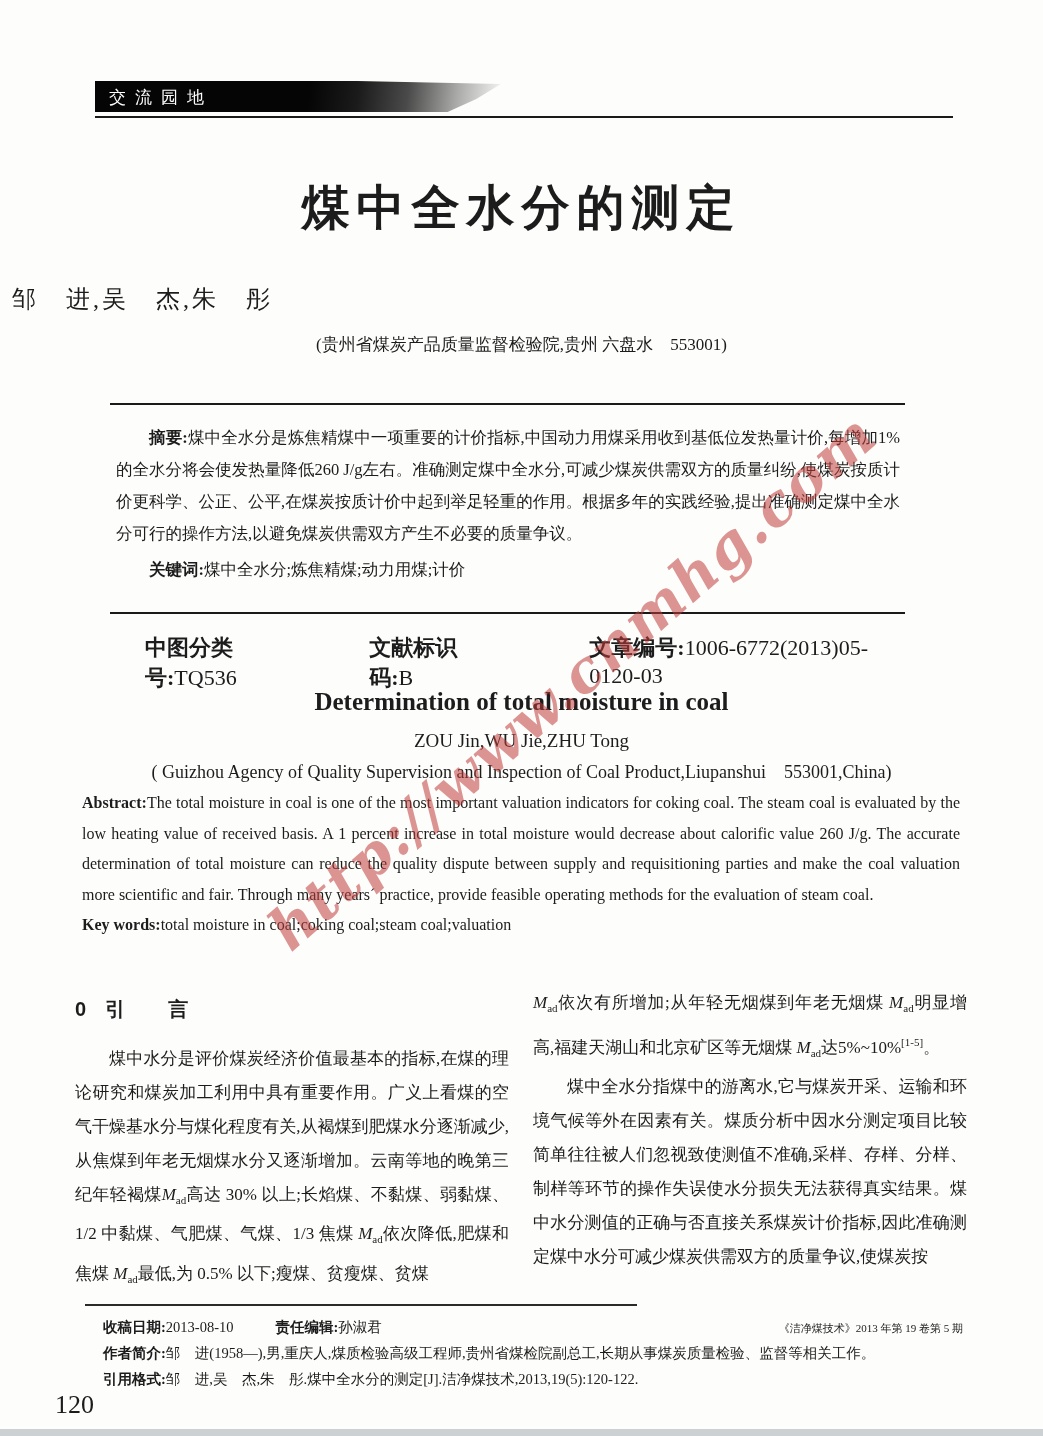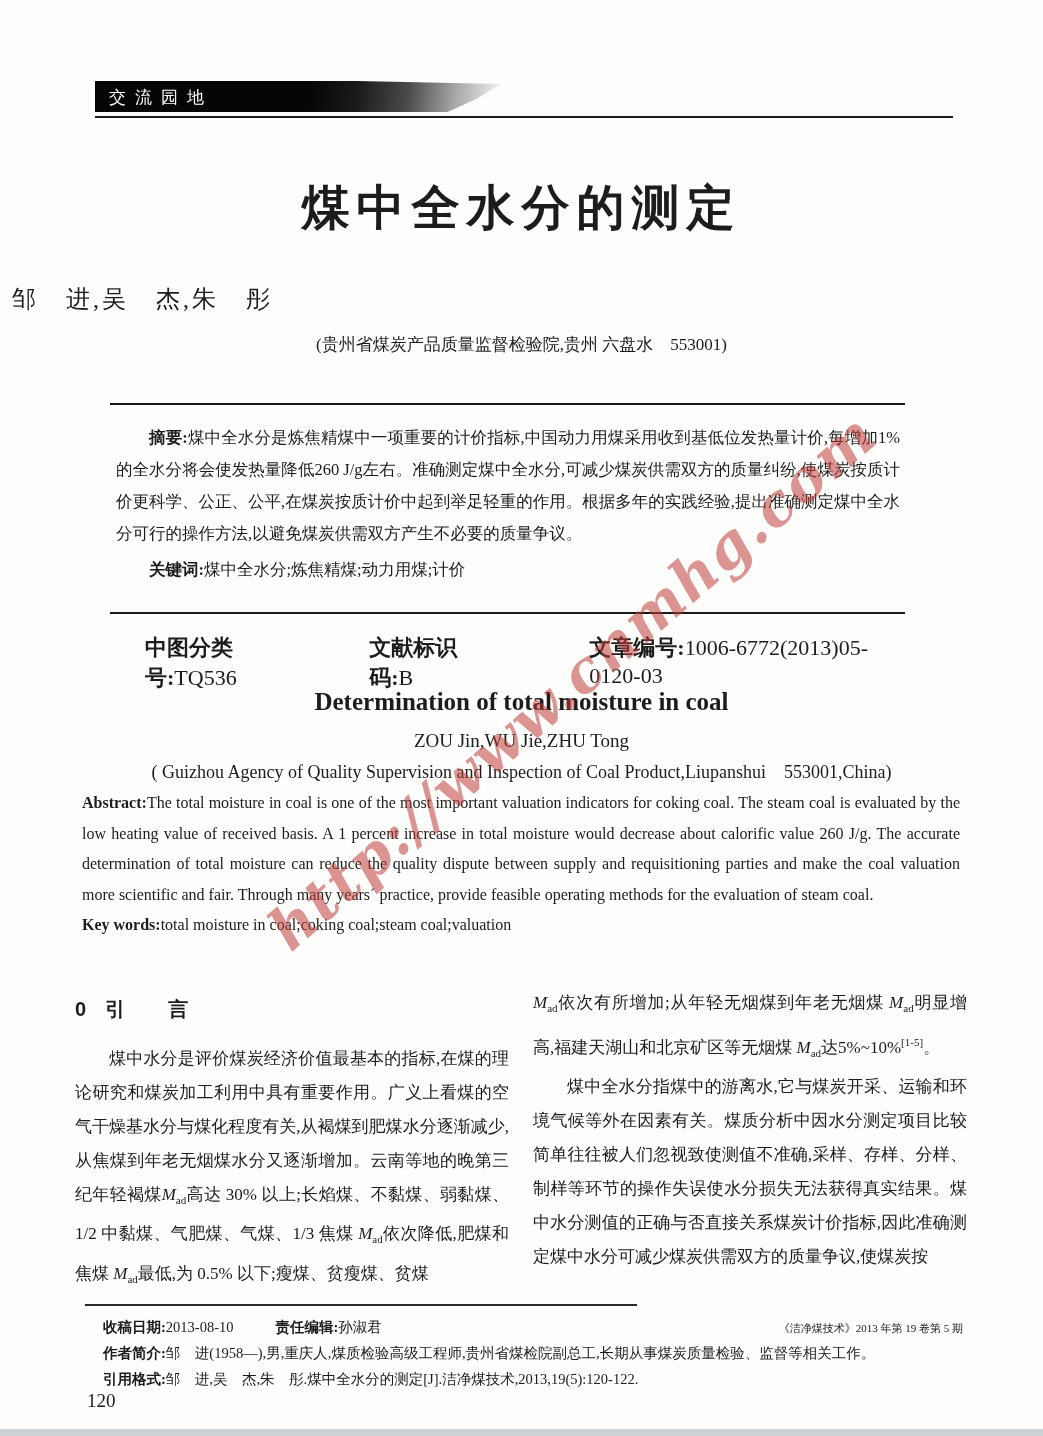--- a/index.html
+++ b/index.html
@@ -68,21 +68,21 @@
   .logo-mark{
     font-family:"Liberation Sans","DejaVu Sans",sans-serif;font-weight:900;
     font-size:74px;line-height:62px;letter-spacing:-6px;color:#d2312a;
     transform:scaleY(1.05);
   }
   .logo-right{margin-left:12px;padding-top:4px;font-family:"Liberation Sans","DejaVu Sans",sans-serif;}
   .logo-cn{font-size:27px;color:#1f1f1f;letter-spacing:4px;}
   .logo-line{height:4px;background:#d2312a;margin:3px 0 4px 0;}
   .logo-en{font-size:21px;color:#8a8a8a;letter-spacing:11px;}
   
-  .page-num{left:55px;top:1390px;font-size:19px;margin-left:32px;}
+  .page-num{left:55px;top:1390px;font-size:26px;}
   .journal-ref{right:80px;top:1321px;font-size:11px;text-align:right;}
   
   .watermark{
     left:182px;top:648px;width:780px;text-align:center;
     transform:rotate(-41deg);
     font-size:58px;font-style:italic;font-weight:bold;
     font-family:"DejaVu Serif","Liberation Serif",serif;
     color:rgba(192,62,58,.55);letter-spacing:2px;
     z-index:5;pointer-events:none;white-space:nowrap;
   }

